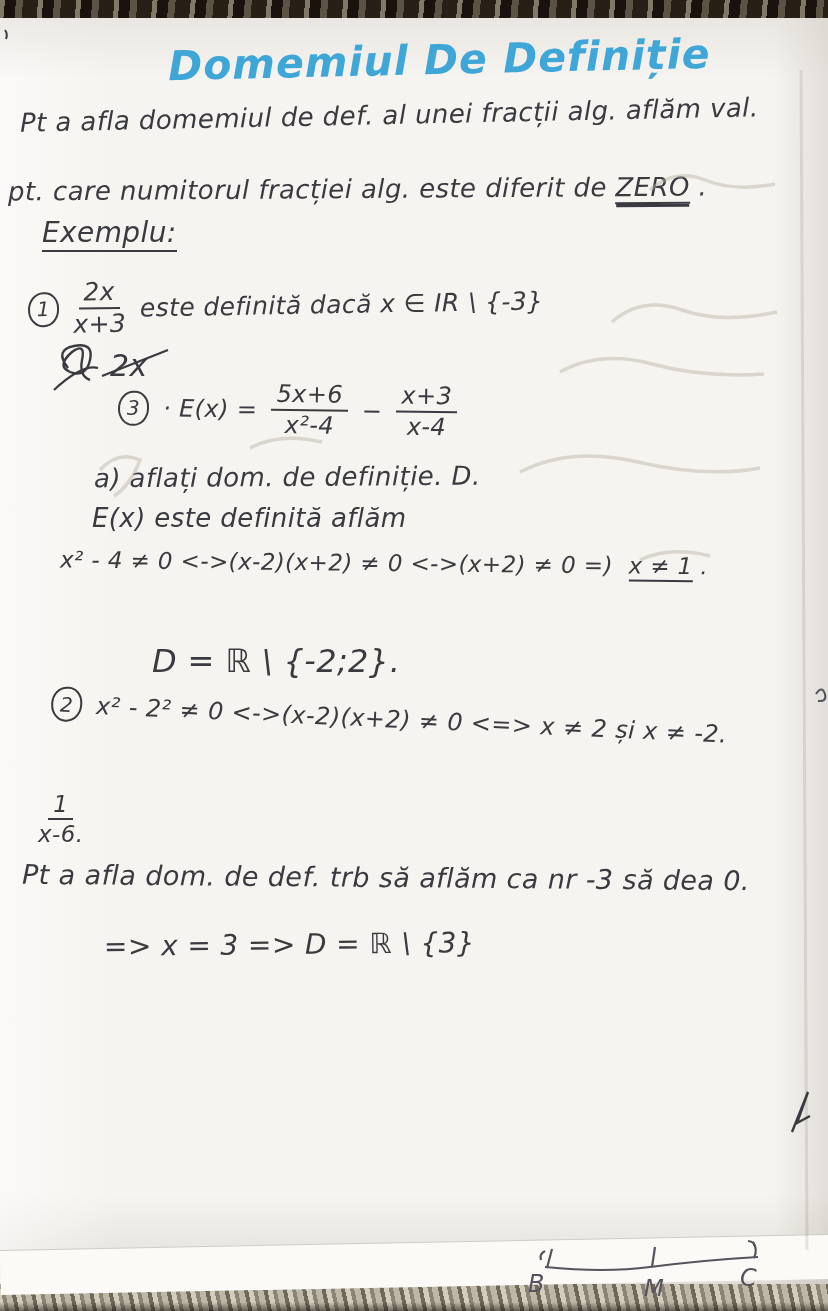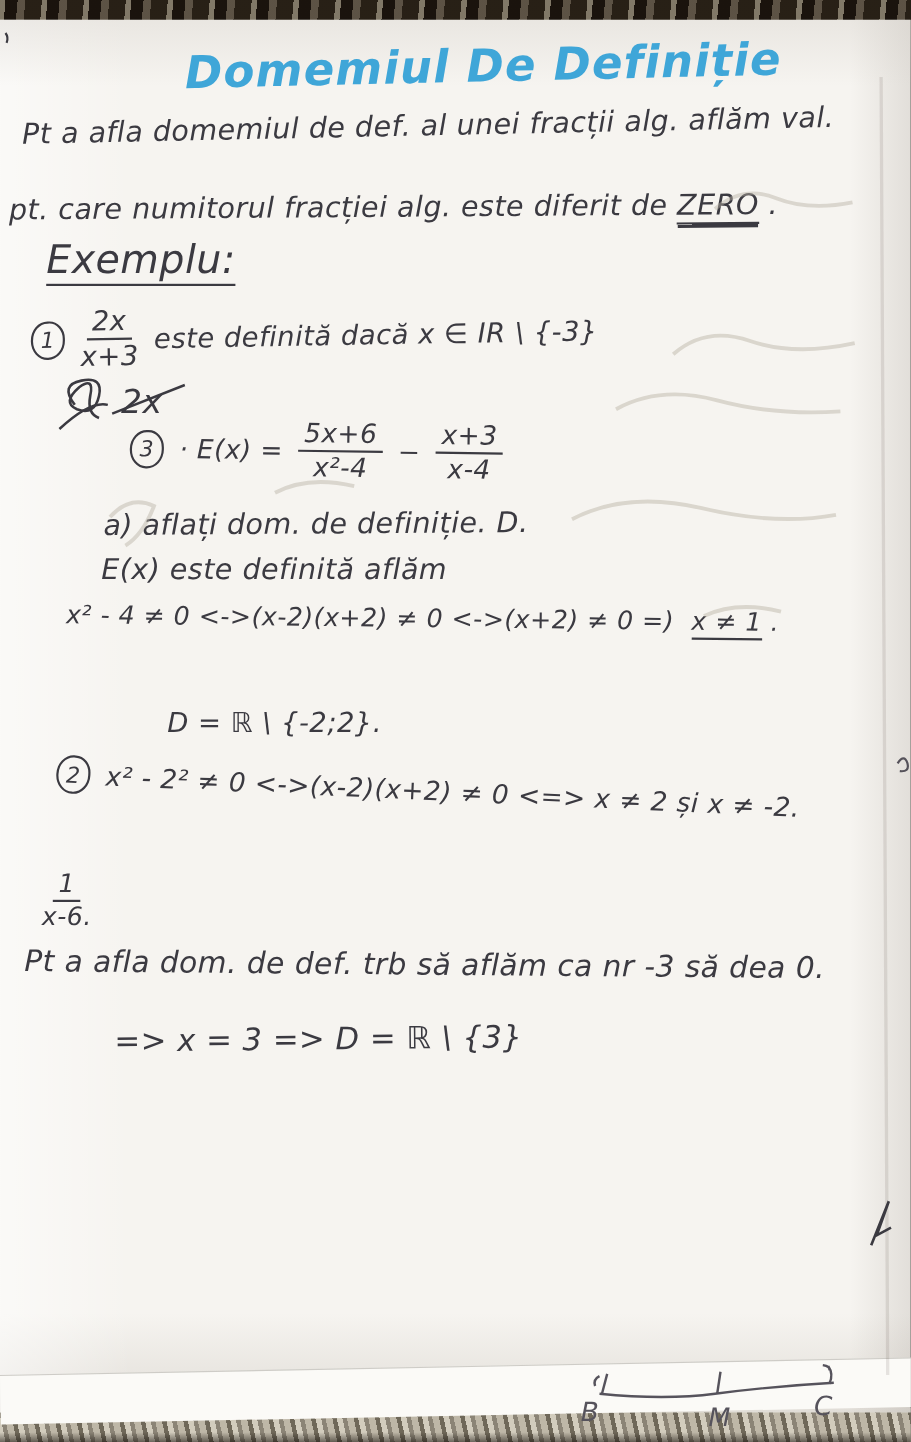--- a/index.html
+++ b/index.html
@@ -75,21 +75,21 @@
 
   <div class="hw title" style="left:168px;top:36px;">Domemiul De Definiție</div>
 
   <div class="hw" style="left:20px;top:100px;font-size:26px;transform:rotate(-1.2deg);">Pt a afla domemiul de def. al unei fracții alg. aflăm val.</div>
   <div class="hw" style="left:8px;top:158px;font-size:26px;transform:rotate(-0.4deg);">
     <span>pt. care numitorul fracției alg. este diferit de</span>
     <span class="uline2">ZERO</span>
     <span> .</span>
   </div>
 
-  <div class="hw" style="left:42px;top:216px;font-size:36px;">
+  <div class="hw" style="left:42px;top:216px;font-size:28px;">
     <span class="uline">Exemplu:</span>
   </div>
 
   <div class="hw row" style="left:28px;top:276px;font-size:25px;transform:rotate(-1deg);">
     <span class="circ">1</span>
     <span class="frac">
       <span class="num">2x</span>
       <span class="den">x+3</span>
     </span>
     <span>este definită dacă x ∈ IR \ {-3}</span>
@@ -119,21 +119,21 @@
   </div>
 
   <div class="hw" style="left:94px;top:462px;font-size:26px;transform:rotate(-0.4deg);">a) aflați dom. de definiție. D.</div>
   <div class="hw" style="left:92px;top:503px;font-size:26px;">E(x) este definită aflăm</div>
 
   <div class="hw" style="left:60px;top:550px;font-size:23px;transform:rotate(0.6deg);">
     <span>x² - 4 ≠ 0 &lt;-&gt;(x-2)(x+2) ≠ 0 &lt;-&gt;(x+2) ≠ 0 =)</span>
     <span class="uline" style="margin-left:8px;">x ≠ 1</span>
     <span> .</span>
   </div>
-  <div class="hw" style="left:152px;top:642px;font-size:25px;text-align:right;">D = ℝ \ {-2;2}.</div>
+  <div class="hw" style="left:152px;top:642px;font-size:32px;text-align:right;">D = ℝ \ {-2;2}.</div>
 
   <div class="hw row" style="left:52px;top:686px;font-size:24px;transform:rotate(2.6deg);transform-origin:left top;">
     <span class="circ">2</span>
     <span>x² - 2² ≠ 0 &lt;-&gt;(x-2)(x+2) ≠ 0 &lt;=&gt; x ≠ 2 și x ≠ -2.</span>
   </div>
 
   <div class="hw row" style="left:38px;top:792px;font-size:27px;gap:18px;">
     <span class="frac" style="font-size:23px;">
       <span class="num">1</span>
       <span class="den">x-6.</span>

